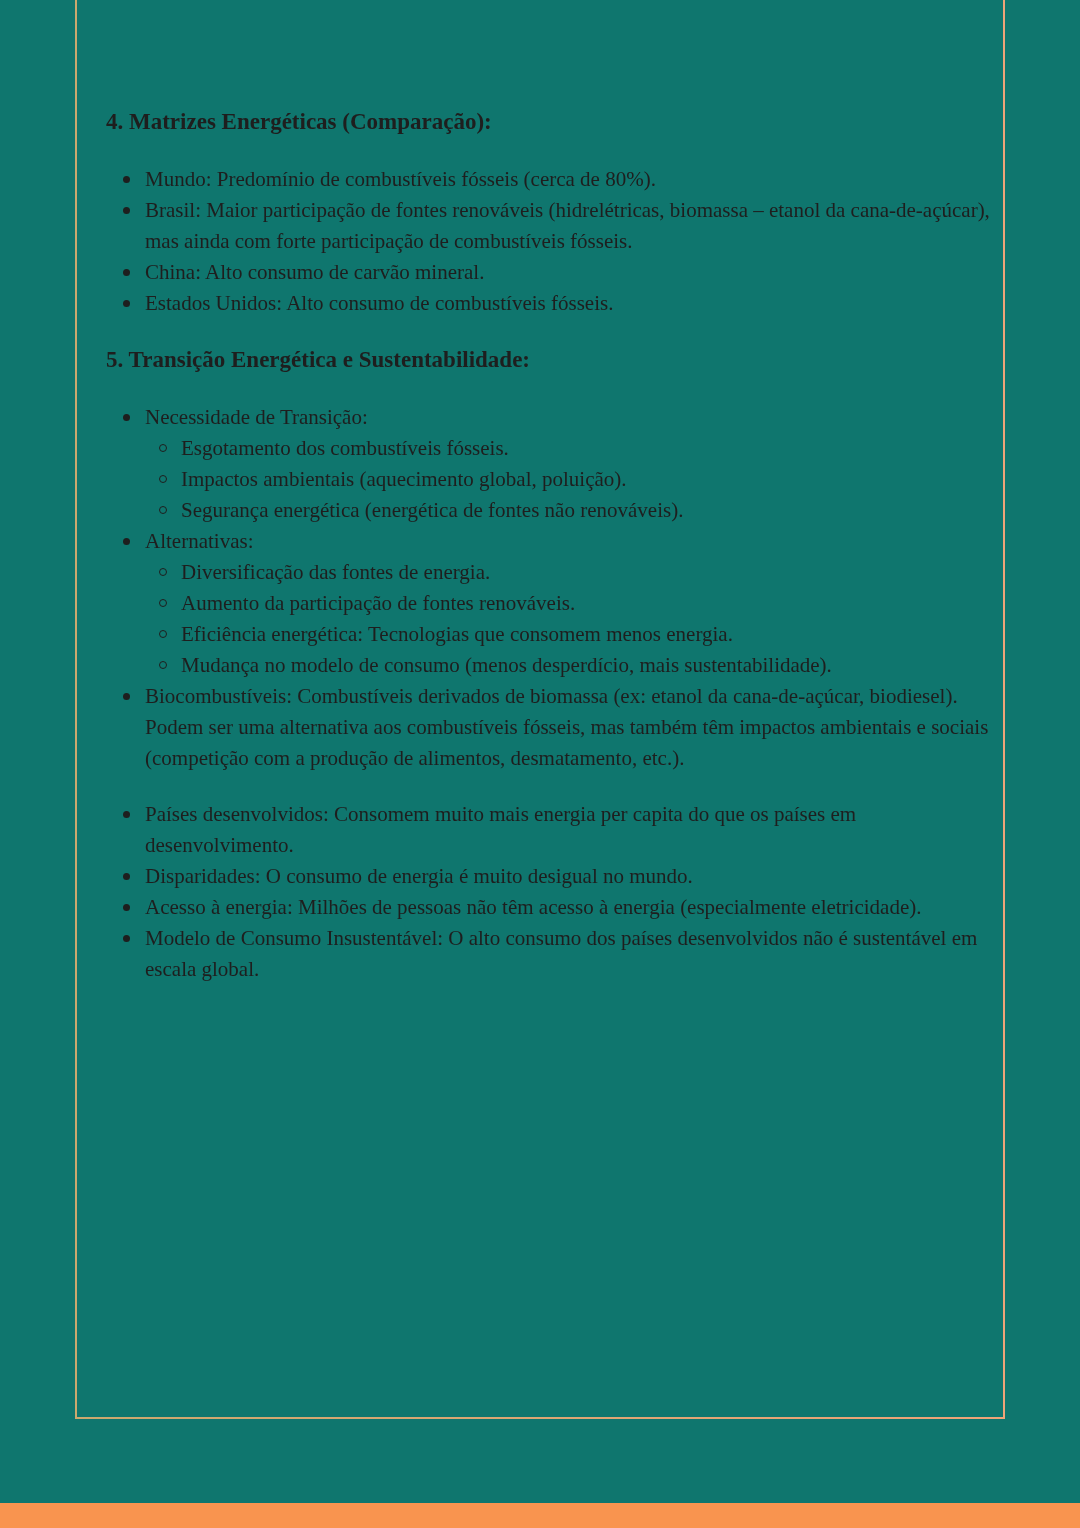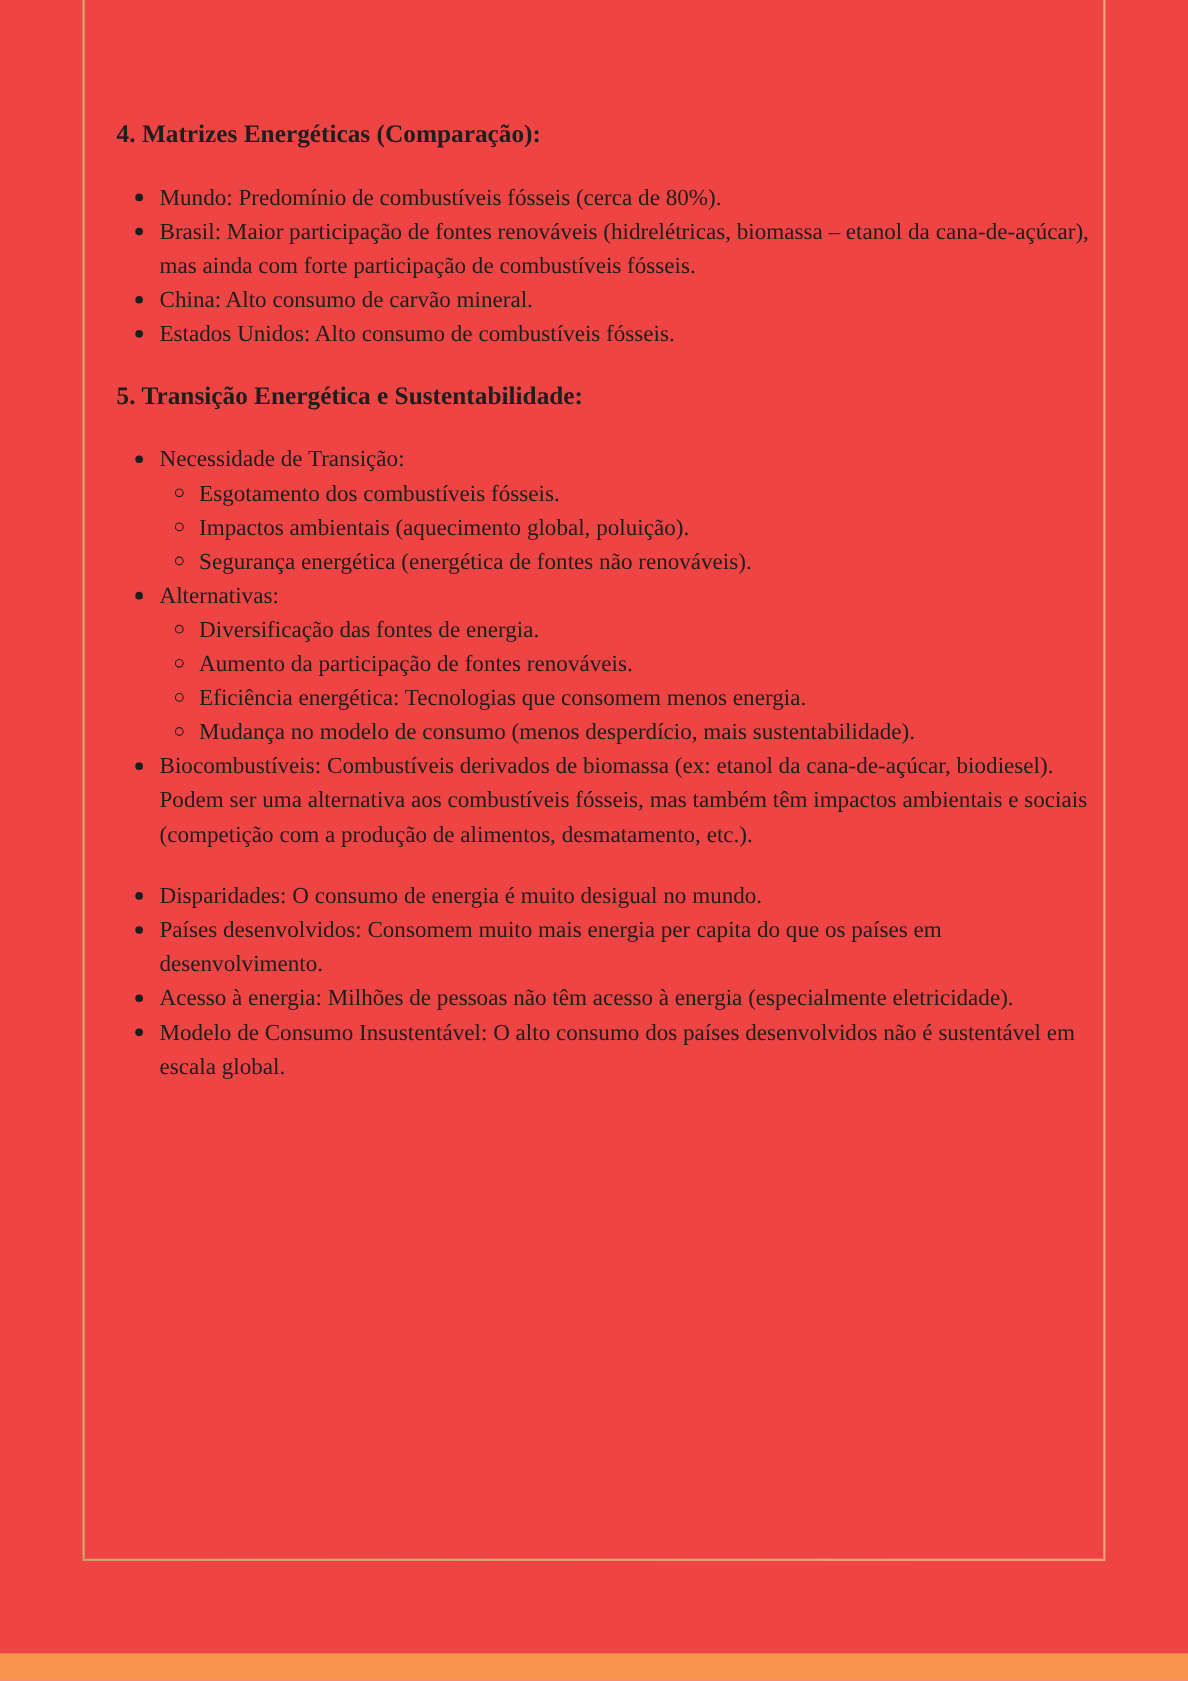--- a/index.html
+++ b/index.html
@@ -5,21 +5,21 @@
   :root{
     --frame-left:#CBA96E;
     --frame-right:#EFA478;
     --footer-bar:#F9944F;
     --text:#1E1E1E;
   }
   html,body{margin:0;padding:0;background:#ffffff;}
   .page{
     position:relative;
     width:1080px;height:1528px;
-    background:#ef4444;
+    background:#0f766e;
     overflow:hidden;
     font-family:"Liberation Serif","DejaVu Serif",serif;
     color:var(--text);
   }
   .frame{
     position:absolute;
     left:75px;top:-8px;
     width:930px;height:1427px;
     box-sizing:border-box;
     border:2px solid var(--frame-right);
@@ -135,24 +135,24 @@
         </li>
         <li class="l1">
           <span>Biocombustíveis: Combustíveis derivados de biomassa (ex: etanol da cana-de-açúcar, biodiesel). Podem ser uma alternativa aos combustíveis fósseis, mas também têm impactos ambientais e sociais (competição com a produção de alimentos, desmatamento, etc.).</span>
         </li>
       </ul>
     </section>
 
     <section>
       <ul>
         <li class="l1">
-          <span>Disparidades: O consumo de energia é muito desigual no mundo.</span>
+          <span>Países desenvolvidos: Consomem muito mais energia per capita do que os países em desenvolvimento.</span>
         </li>
         <li class="l1">
-          <span>Países desenvolvidos: Consomem muito mais energia per capita do que os países em desenvolvimento.</span>
+          <span>Disparidades: O consumo de energia é muito desigual no mundo.</span>
         </li>
         <li class="l1">
           <span>Acesso à energia: Milhões de pessoas não têm acesso à energia (especialmente eletricidade).</span>
         </li>
         <li class="l1">
           <span>Modelo de Consumo Insustentável: O alto consumo dos países desenvolvidos não é sustentável em escala global.</span>
         </li>
       </ul>
     </section>
 

